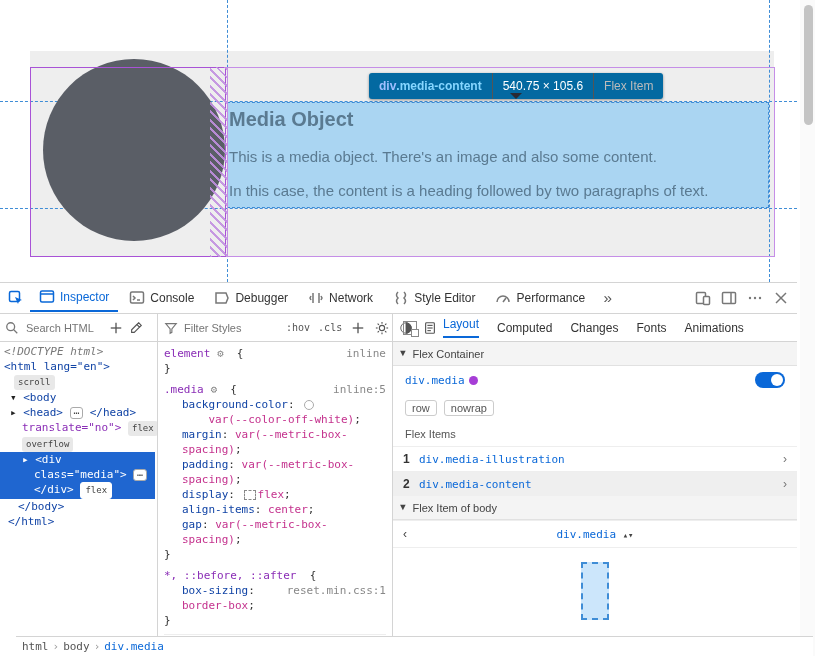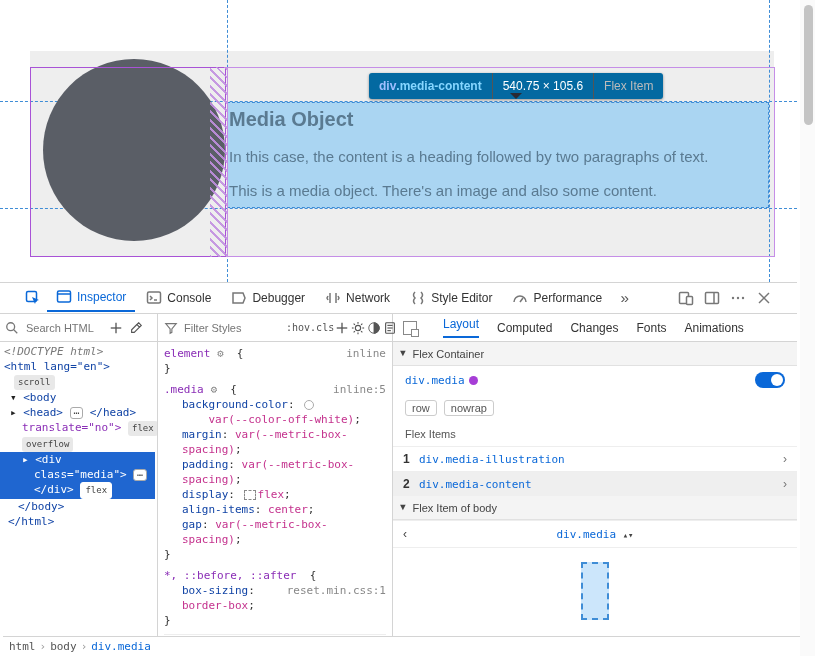--- a/index.html
+++ b/index.html
@@ -94,21 +94,21 @@
   .devtools {
     position:absolute; left:0; top:282px; width:797px; height:374px;
     border-top:1px solid #d4d4d4;
     background:#fff;
     display:flex; flex-direction:column;
   }
   
   .dt-tabs {
     height:31px; display:flex; align-items:center;
     border-bottom:1px solid #d4d4d4;
-    padding:0 21px;
+    padding:0 4px;
     gap:2px;
     font-size:12px;
     color:#333;
   }
   .dt-tabs .tab { display:flex; align-items:center; gap:5px; padding:0 9px; height:28px; cursor:pointer; }
   .dt-tabs .tab.active { color:#0a68d8; border-bottom:2px solid #0a68d8; }
   .dt-tabs .spacer { flex:1; }
   .dt-tabs .iconbox { width:24px; height:24px; display:flex; align-items:center; justify-content:center; cursor:pointer; }
   svg { display:block; }
   .ico { width:16px; height:16px; stroke:#777; fill:none; stroke-width:1.5; }
@@ -192,26 +192,26 @@
   .lp-nav .back { position:absolute;left:10px;color:#444;cursor:pointer; }
   .lp-nav .center { color:#0a68d8;font-family:Menlo,Consolas,monospace;font-size:11px; }
   .lp-nav .center .sortico { font-size:9px;color:#444; }
 
   .mini-box {
     width:28px;height:58px;margin:14px auto 0;
     border:2px dashed #3f8dd6;background:#cce6fb;
   }
 
   
-  .styles-tools { margin-left:auto; display:flex; align-items:center; }
+  .styles-tools { margin-left:auto; display:flex; align-items:center; gap:8px; }
   .styles-tools .ibox { width:16px;height:16px;display:flex;align-items:center;justify-content:center;cursor:pointer; }
 
   
   .breadcrumbs {
-    position:absolute; left:3px; bottom:0; width:797px; height:20px;
+    position:absolute; left:16px; bottom:0; width:797px; height:20px;
     border-top:1px solid #d4d4d4;
     background:#fff;
     font-size:11px; display:flex; align-items:center; padding:0 6px; gap:4px;
     font-family:Menlo,Consolas,monospace; color:#555;margin-top:20px;
   }
   .breadcrumbs .sep { color:#999; }
   .breadcrumbs .cur { color:#0a68d8; }
 
   
   .icon-svg { width:14px;height:14px; }
@@ -234,22 +234,22 @@
 
   <div class="gray-circle"></div>
   <div class="media-box-border"></div>
   <div class="media-hatched"></div>
 
   <div class="content-highlight"></div>
   <div class="outer-sel"></div>
 
   <div class="content-text">
     <h2>Media Object</h2>
+    <p>This is a media object. There's an image and also some content.</p>
     <p>In this case, the content is a heading followed by two paragraphs of text.</p>
-    <p>This is a media object. There's an image and also some content.</p>
   </div>
 
   <div class="inspect-tip">
     <div class="seg s1">
       <span class="tag">div</span>
         <span>.media-content</span>
     </div>
     <div class="seg s2">
         <span>540.75 × 105.6</span>
       </div>

